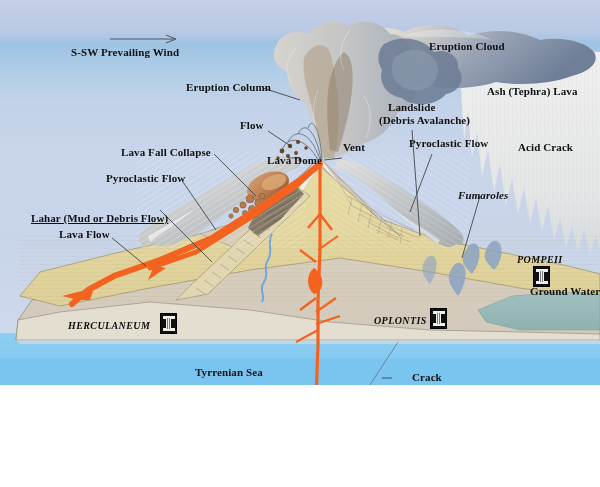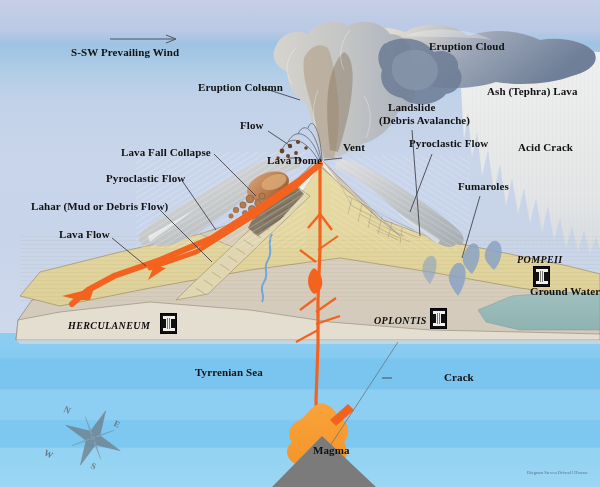--- a/index.html
+++ b/index.html
@@ -3,21 +3,21 @@
 <meta charset="utf-8">
 <style>
   html, body {
     margin: 0;
     padding: 0;
     background: #ffffff;
   }
   #stage {
     position: relative;
     width: 600px;
-    height: 487px;
+    height: 385px;
     overflow: hidden;
     font-family: "Liberation Serif", "DejaVu Serif", serif;
     background: #c7d4ea;
   }
   #stage svg.layer {
     position: absolute;
     left: 0;
     top: 0;
     width: 600px;
     height: 487px;
@@ -409,52 +409,52 @@
         <path d="M-16,-16 L-3,-4 L0,0 L-4,-3 Z"></path>
         <path d="M16,16 L4,3 L0,0 L3,4 Z"></path>
         <path d="M-16,16 L-3,4 L0,0 L-4,3 Z"></path>
       </g>
       <circle cx="0" cy="0" r="3" fill="#7d8791" stroke="#5c666f" stroke-width="0.4"></circle>
     </g>
   </svg>
 
   <div class="lbl s11" style="left:71px; top:46px;">S-SW Prevailing Wind</div>
 
-  <div class="lbl s11" style="left:186px; top:81px;margin-left:12px;">Eruption Column</div>
+  <div class="lbl s11" style="left:186px; top:81px;">Eruption Column</div>
 
   <div class="lbl s11" style="left:429px; top:40px;">Eruption Cloud</div>
 
   <div class="lbl s11" style="left:240px; top:119px;">Flow</div>
 
   <div class="lbl s11" style="left:121px; top:146px;">Lava Fall Collapse</div>
 
   <div class="lbl s11" style="left:233px; top:154px;margin-left:34px;">Lava Dome</div>
 
   <div class="lbl s11" style="left:106px; top:172px;">Pyroclastic Flow</div>
 
-  <div class="lbl s11" style="left:31px; top:200px;">Lahar (Mud or Debris Flow)</div>
+  <div class="lbl s11" style="left:31px; top:212px;text-decoration:underline;">Lahar (Mud or Debris Flow)</div>
 
   <div class="lbl s11" style="left:59px; top:228px;">Lava Flow</div>
 
   <div class="lbl s11" style="left:343px; top:141px;">Vent</div>
 
   <div class="lbl s11" style="left:388px; top:101px;">Landslide</div>
   <div class="lbl s11" style="left:379px; top:114px;">(Debris Avalanche)</div>
 
   <div class="lbl s11" style="left:409px; top:137px;">Pyroclastic Flow</div>
 
   <div class="lbl s11" style="left:487px; top:85px;">Ash (Tephra) Lava</div>
 
   <div class="lbl s11" style="left:518px; top:141px;">Acid Crack</div>
 
-  <div class="lbl s11" style="left:458px; top:180px;">Fumaroles</div>
+  <div class="lbl s11" style="left:458px; top:189px;font-style:italic;">Fumaroles</div>
 
   <div class="lbl s11" style="left:494px; top:285px;margin-left:36px;">Ground Water</div>
 
-  <div class="lbl s11" style="left:412px; top:371px;margin-left:32px;">Crack</div>
+  <div class="lbl s11" style="left:412px; top:371px;">Crack</div>
 
   <div class="lbl s11" style="left:313px; top:444px;">Magma</div>
 
   <div class="lbl s11" style="left:195px; top:366px;">Tyrrenian Sea</div>
 
   <div class="city" style="left:68px; top:320px;">HERCULANEUM</div>
   <div class="col-icon" style="left:160px; top:313px;">
     <div class="cap"></div>
       <div class="shaft"></div>
       <div class="base"></div>

